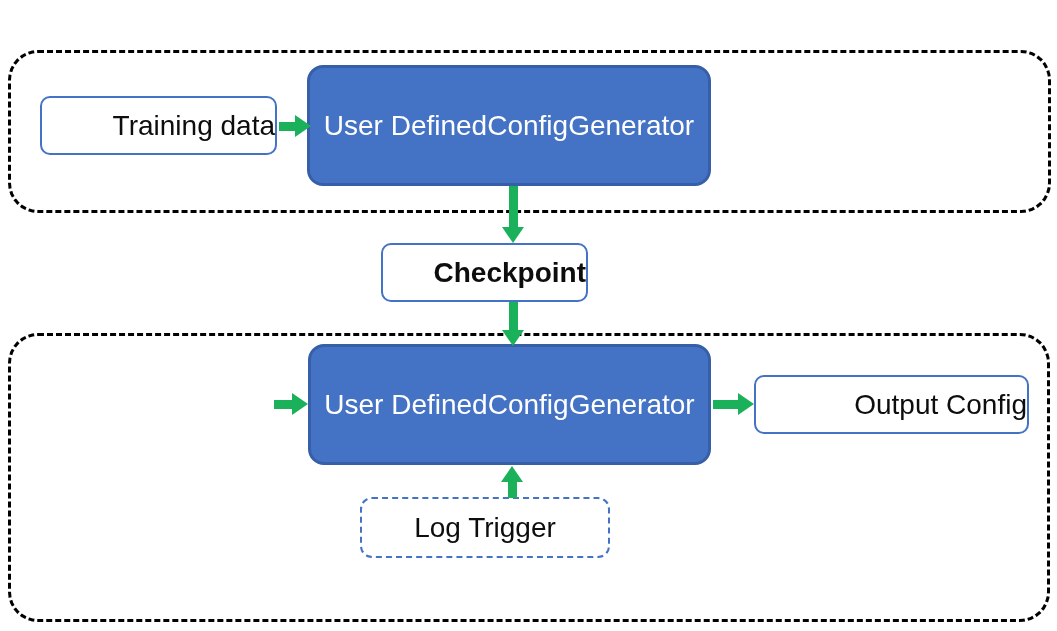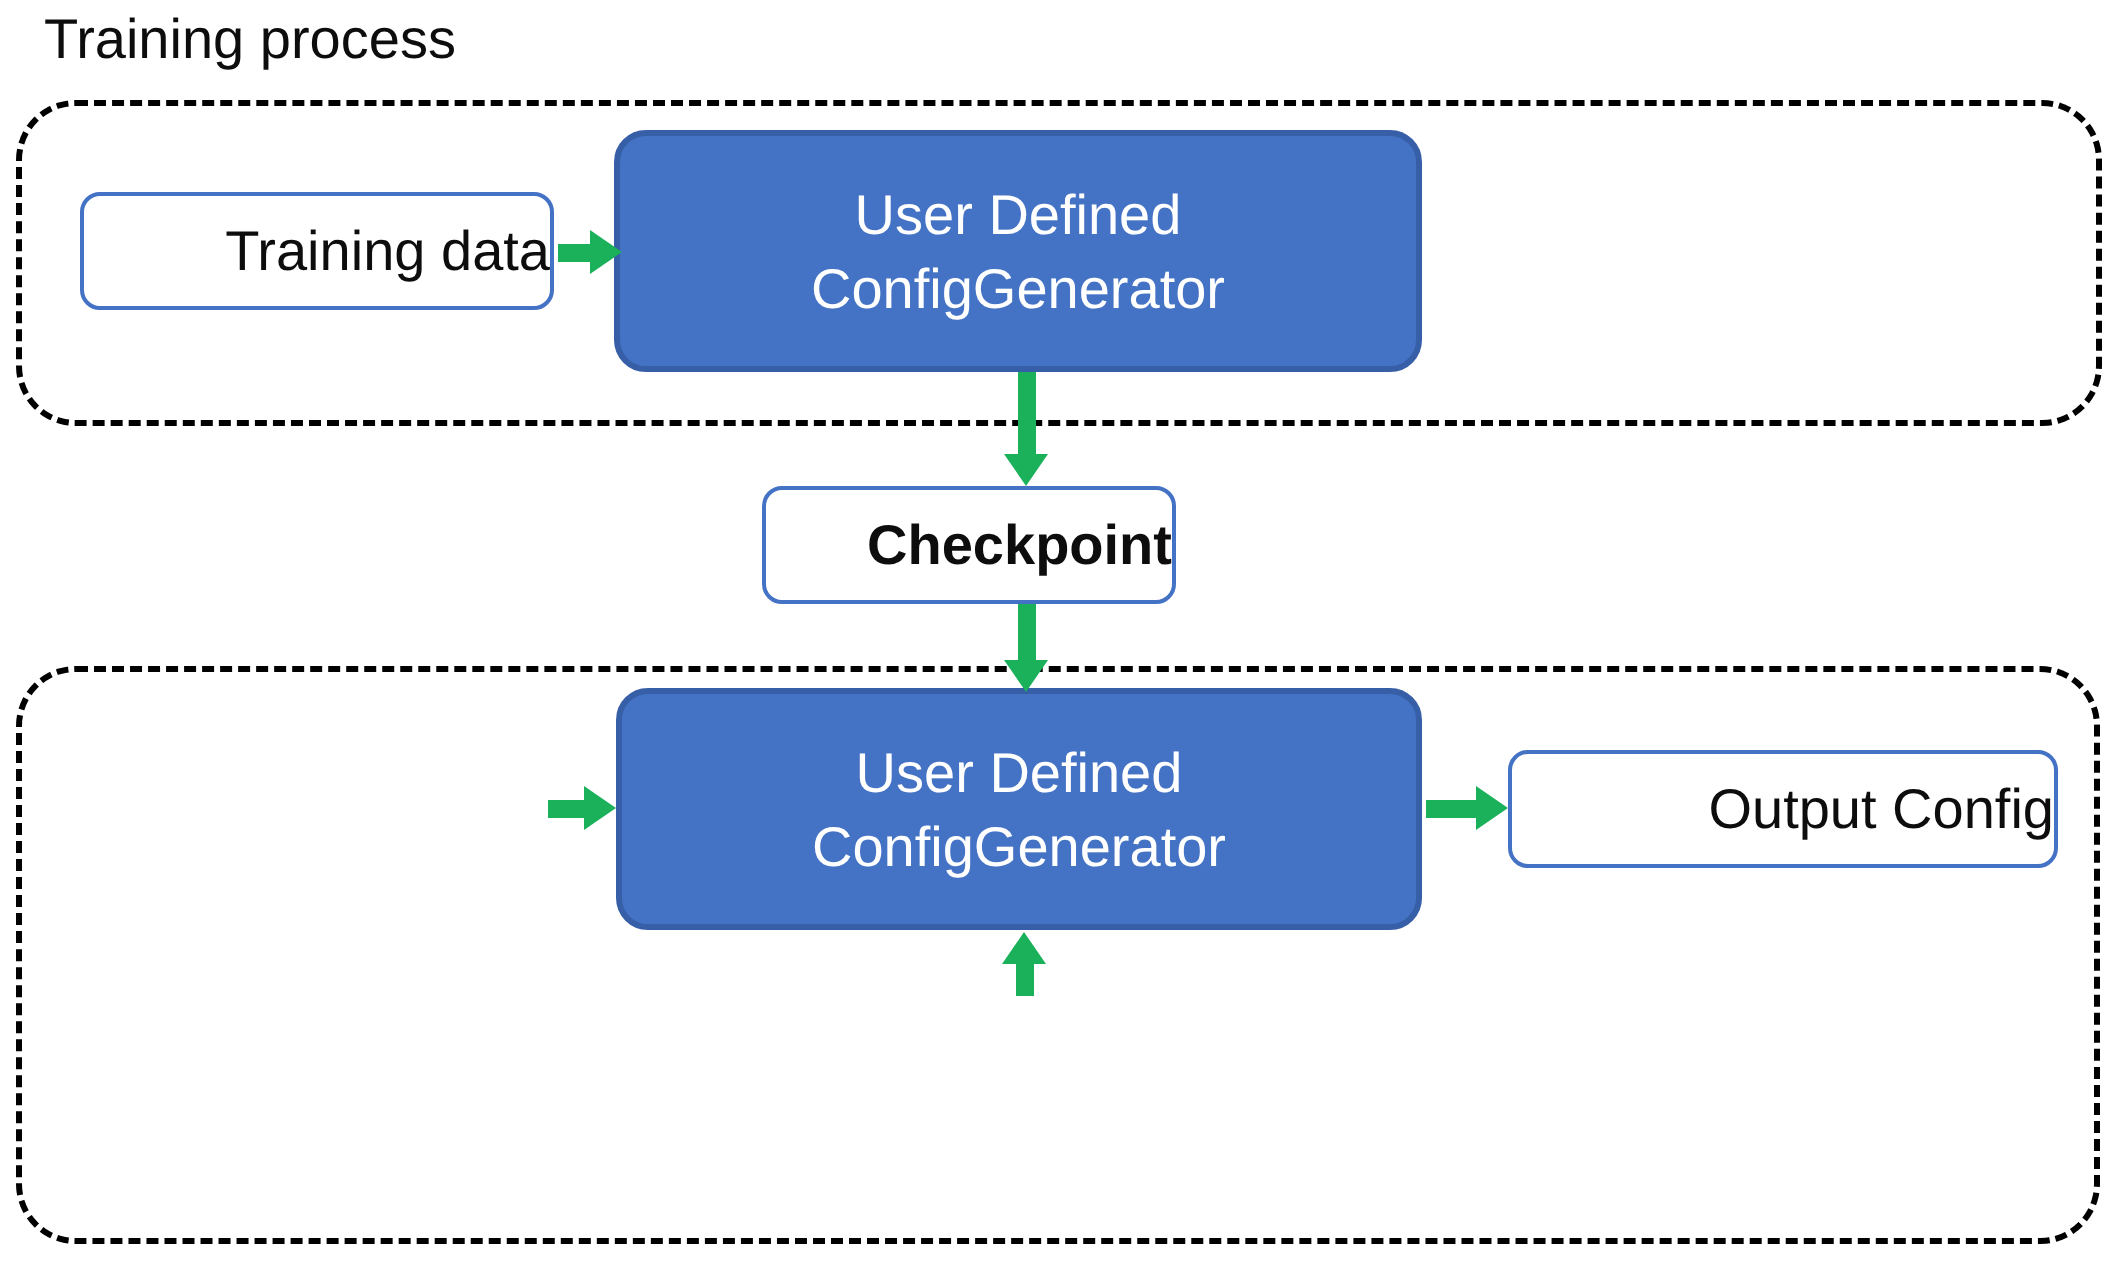--- a/index.html
+++ b/index.html
@@ -38,21 +38,20 @@
     color: var(--text-dark, #0d0d0d);
     white-space: nowrap;
     z-index: 2;
   }
   .gen-box {
     position: absolute;
     background: var(--generator-fill, #4472c4);
     border: 3px solid var(--generator-border, #365fa8);
     border-radius: 16px;
     display: flex;
-    flex-direction: column;
     align-items: center;
     justify-content: center;
     color: var(--text-light, #ffffff);
     font-size: 28px;
     line-height: 37px;
     text-align: center;
     z-index: 2;
   }
   .trigger-box {
     position: absolute;
@@ -85,21 +84,20 @@
     border-left: 11px solid transparent;
     border-right: 11px solid transparent;
     border-bottom: 16px solid var(--arrow-green, #1bb15b);
   }
 </style>
 </head>
 <body>
 
 <div class="stage">
 
-  <div class="section-label" style="left:22px; top:4px;">Training process</div>
 
   <div class="dashed-container" style="left:8px; top:50px; width:1043px; height:163px;"></div>
 
   <div class="io-box" style="left:40px; top:96px; width:237px; height:59px;">
     <span>Training data</span>
   </div>
 
   <div>
     <div class="arrow-part shaft" style="left:279px; top:122px; width:18px; height:9px;"></div>
     <div class="arrow-part head-right" style="left:295px; top:115px;"></div>
@@ -145,15 +143,18 @@
 
   <div class="io-box" style="left:754px; top:375px; width:275px; height:59px;">
     <span>Output Config</span>
   </div>
 
   <div>
     <div class="arrow-part head-up" style="left:501px; top:466px;"></div>
     <div class="arrow-part shaft" style="left:508px; top:481px; width:9px; height:17px;"></div>
   </div>
 
+  <div class="trigger-box" style="left:360px; top:497px; width:250px; height:61px; z-index:2;">
+    <span>Log Trigger</span>
+  </div>
 
 
 </div>
 
 </body></html>

